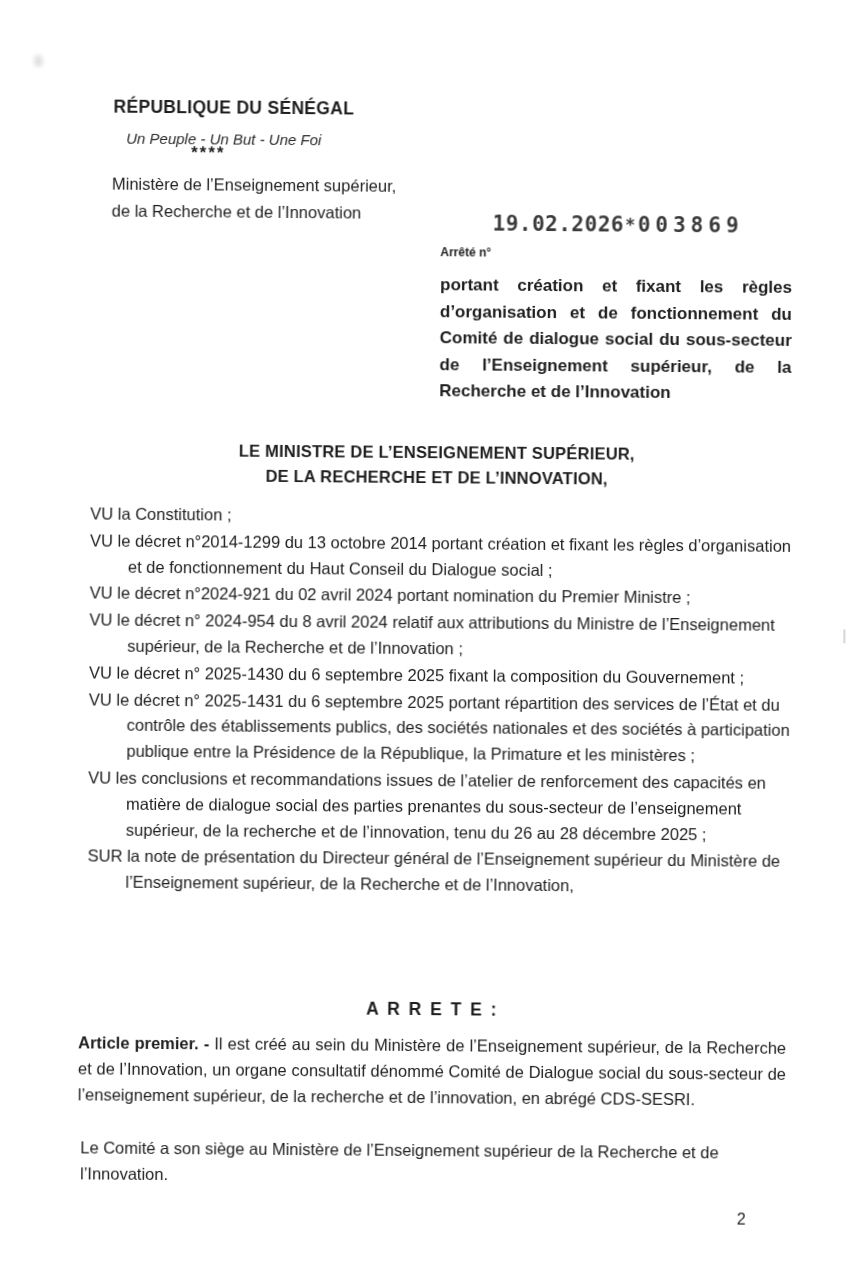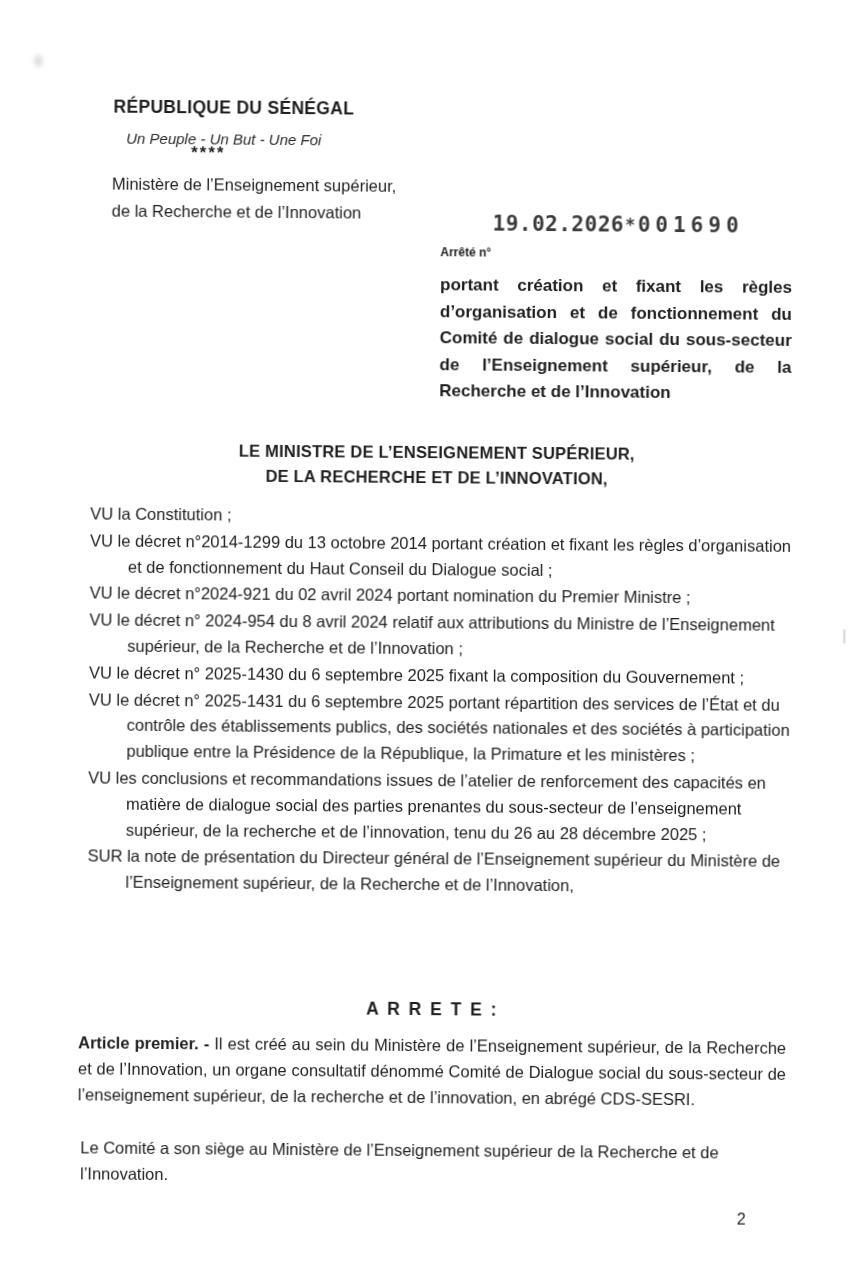--- a/index.html
+++ b/index.html
@@ -82,21 +82,21 @@
     <div class="abs edge-mark"></div>
 
     <div class="abs republic">RÉPUBLIQUE DU SÉNÉGAL</div>
     <div class="abs motto">Un Peuple - Un But - Une Foi</div>
     <div class="abs stars">****</div>
     <div class="abs ministry">
       <div>Ministère de l’Enseignement supérieur,</div>
       <div>de la Recherche et de l’Innovation</div>
     </div>
 
-    <div class="abs stamp"><span>19.02.2026</span><span class="star">*</span><span class="num">001690</span></div>
+    <div class="abs stamp"><span>19.02.2026</span><span class="star">*</span><span class="num">003869</span></div>
 
     <div class="abs arrete-no">Arrêté n°</div>
     <div class="abs arrete-subject">portant création et fixant les règles d’organisation et de fonctionnement du Comité de dialogue social du sous-secteur de l’Enseignement supérieur, de la Recherche et de l’Innovation</div>
 
     <div class="abs minister-heading">
       <div>LE MINISTRE DE L’ENSEIGNEMENT SUPÉRIEUR,</div>
       <div>DE LA RECHERCHE ET DE L’INNOVATION,</div>
     </div>
 
     <div class="abs visas">

